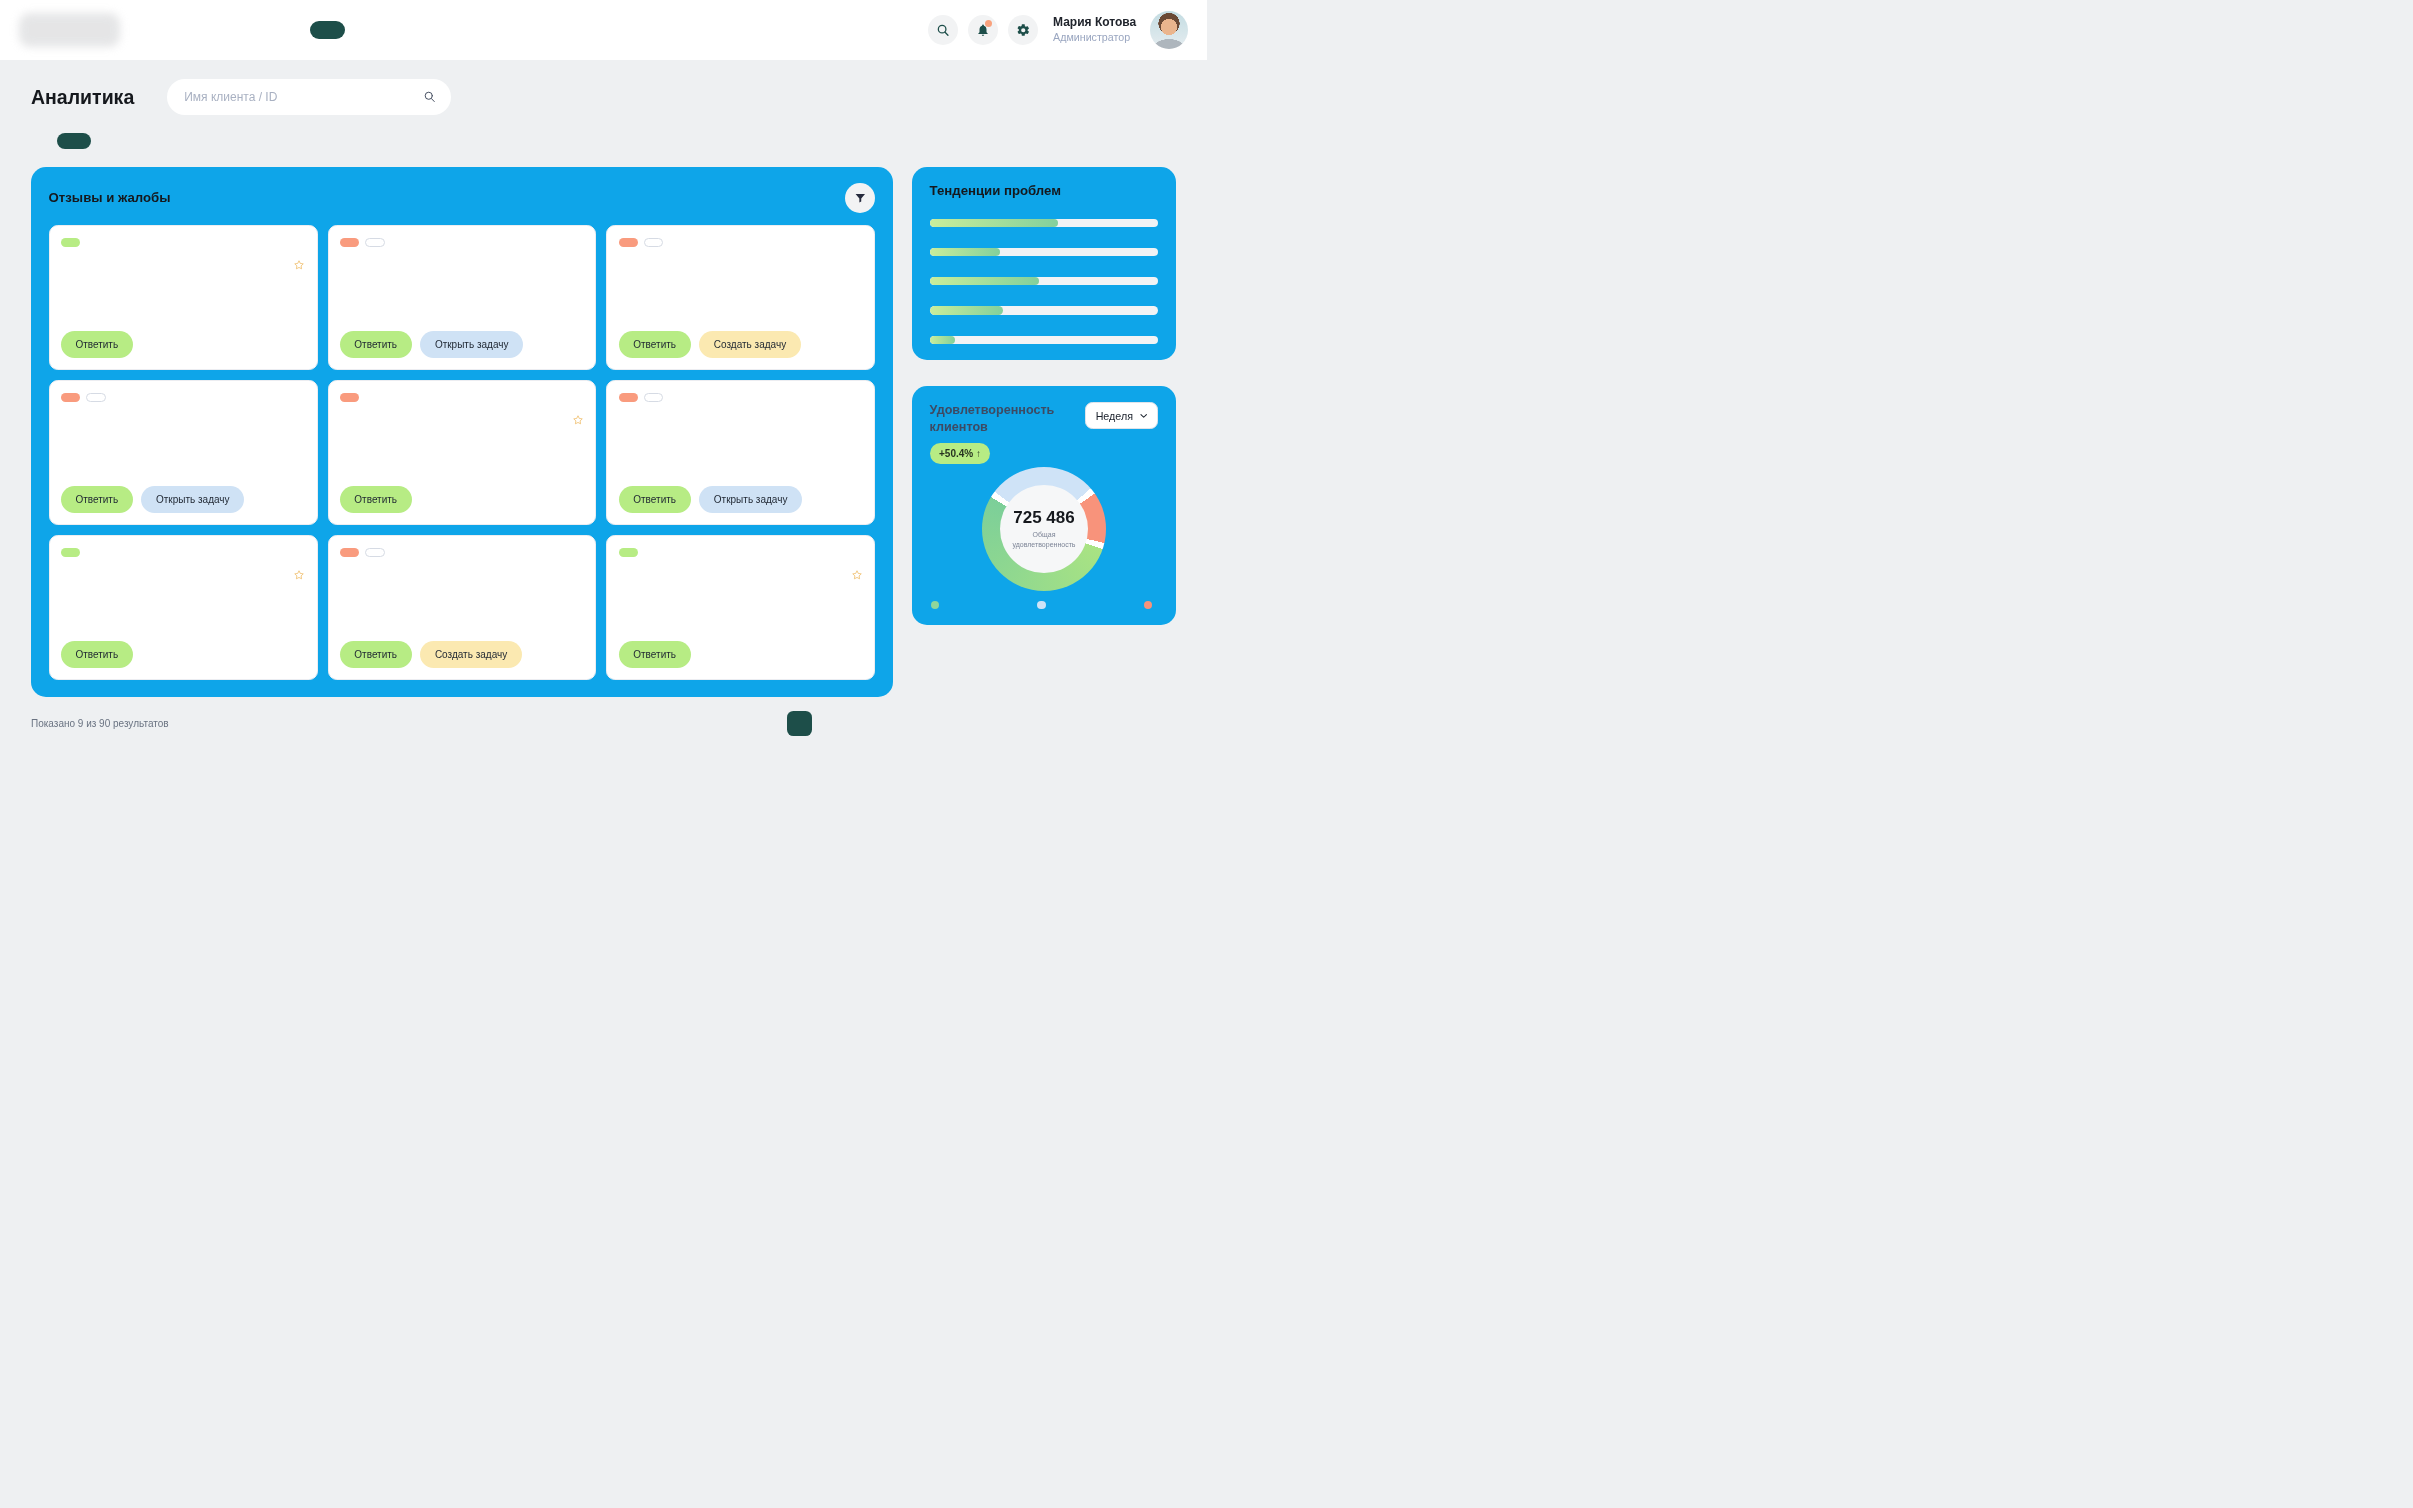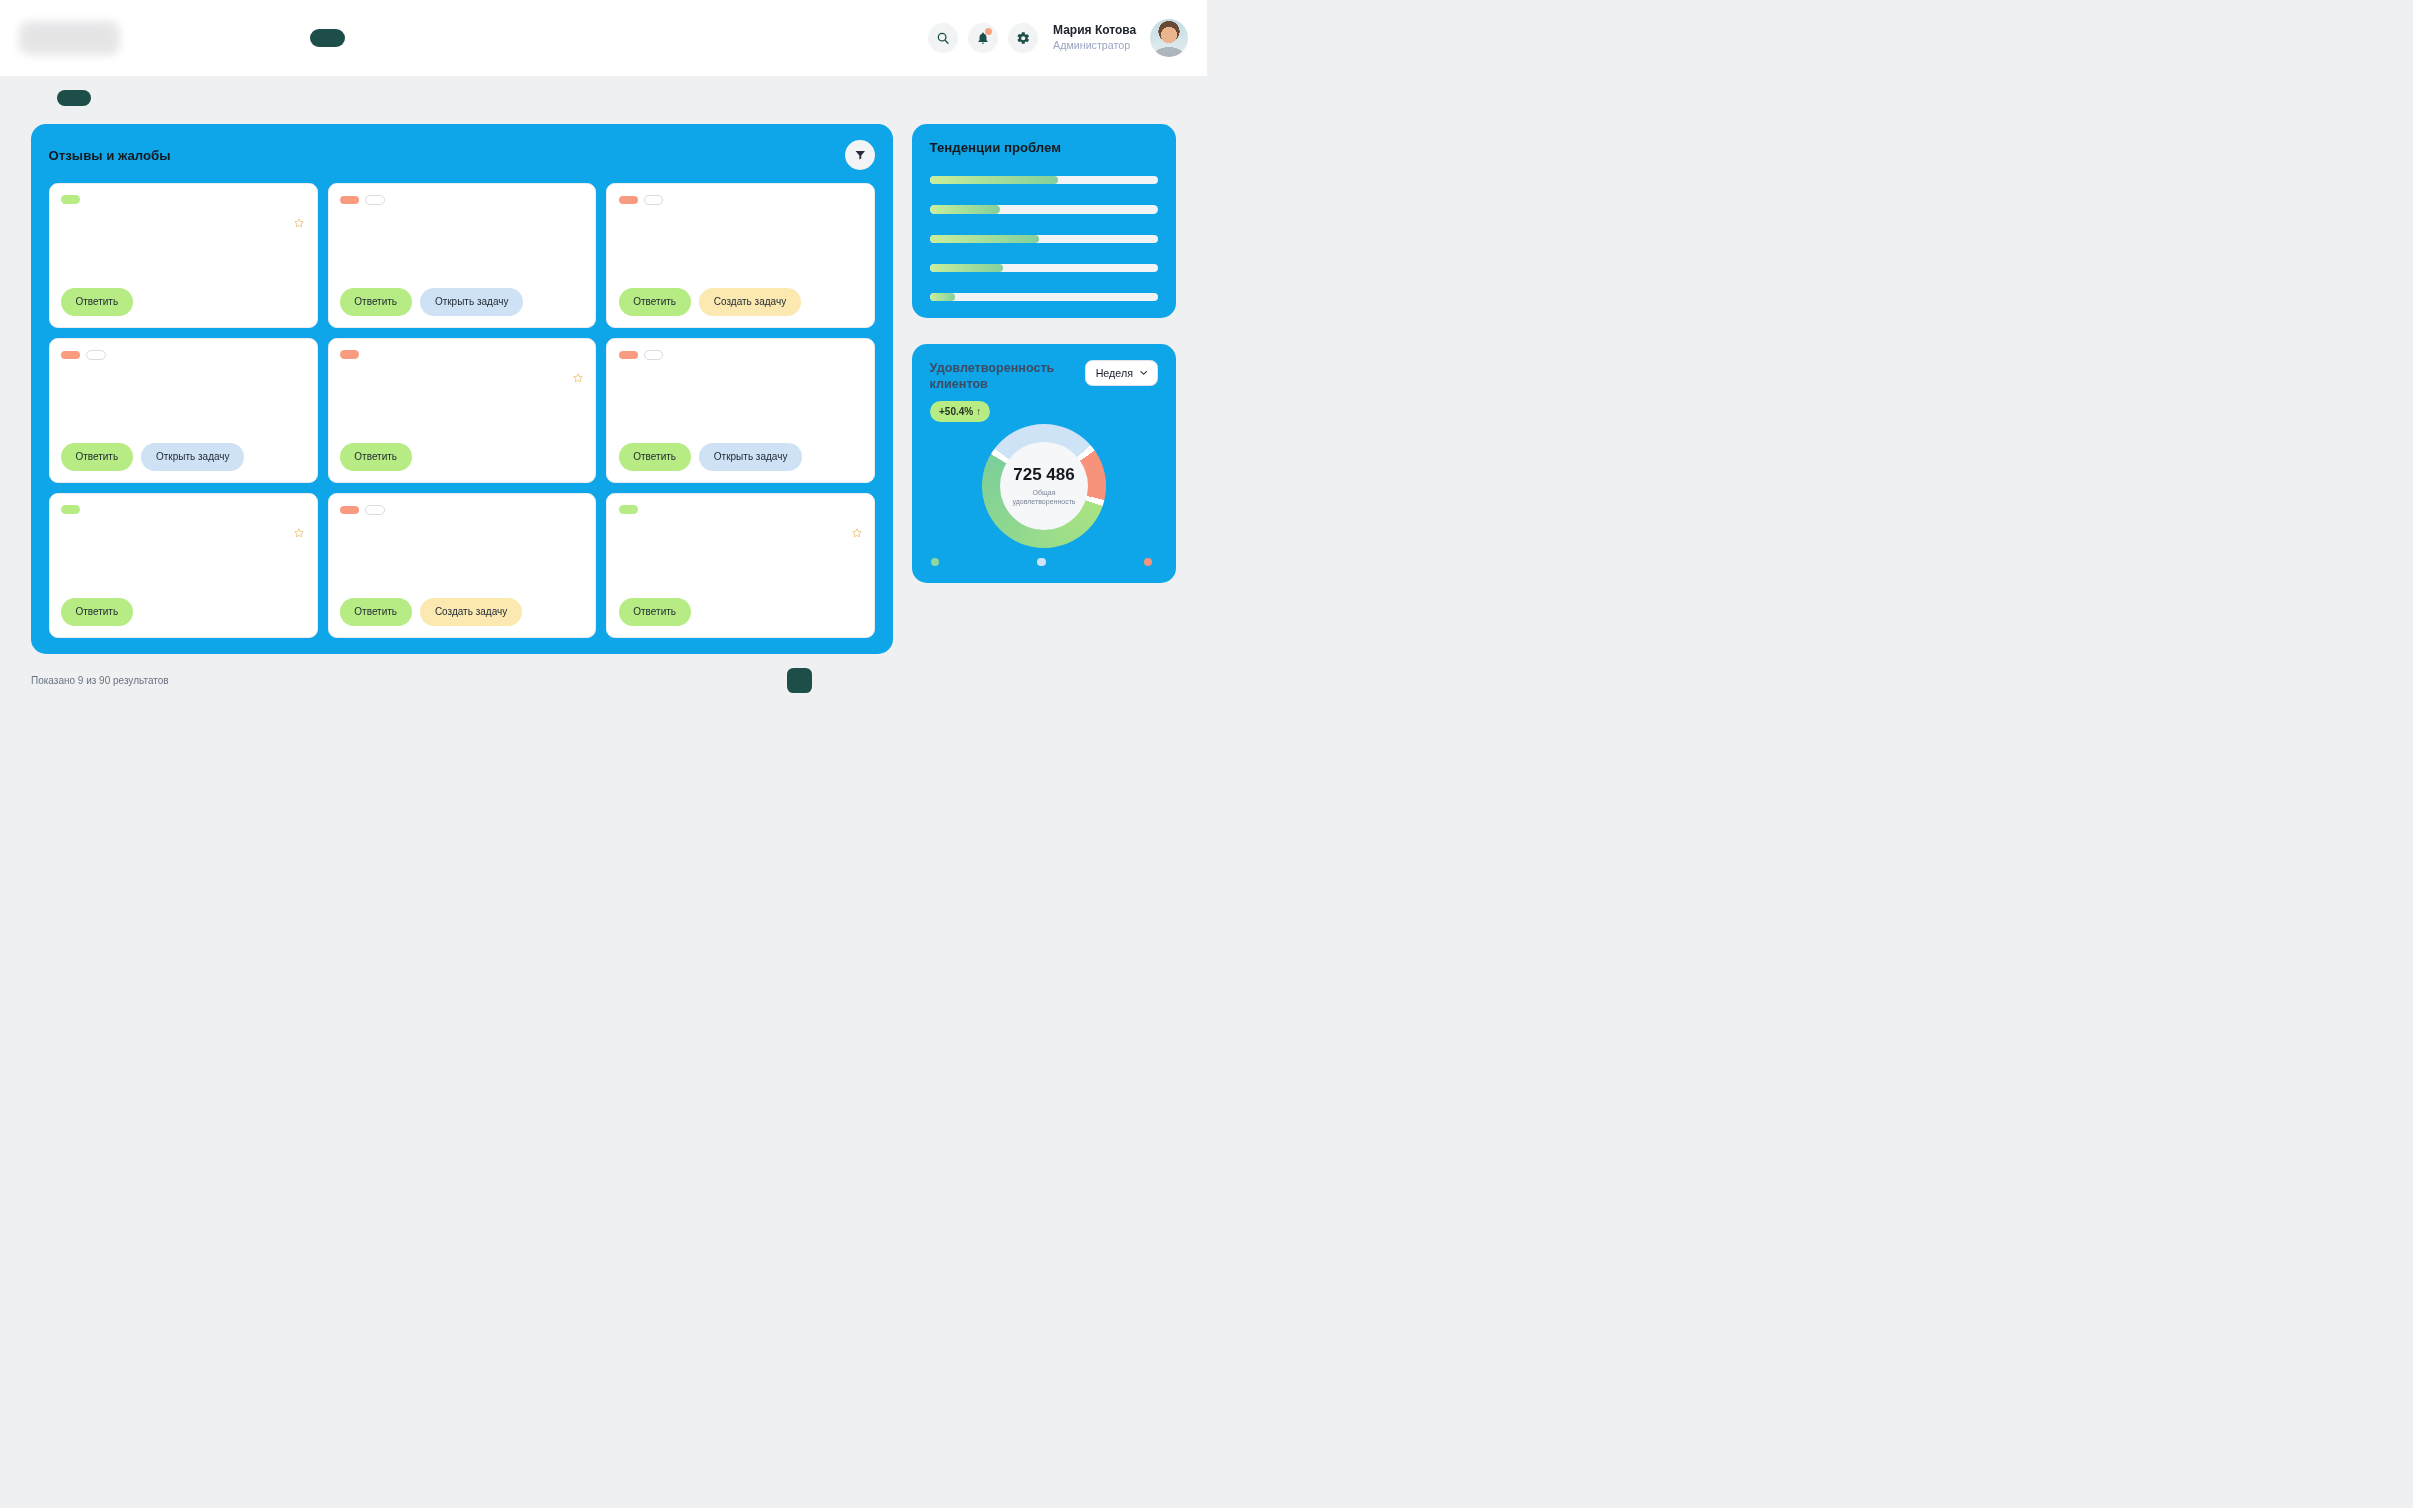--- a/index.html
+++ b/index.html
@@ -2,21 +2,21 @@
 <html lang="ru" style="font-size:10px"><head>
 <meta charset="utf-8">
 <style>
   html,body{margin:0;padding:0}
   body{
     width:1207px;height:754px;overflow:hidden;
     background:#eef0f2;color:#1c222e;
     font-family:"Liberation Sans","DejaVu Sans",sans-serif;
   }
   
-  .header{height:76px;background:#fff;display:flex;align-items:center;padding:0 19px;box-sizing:border-box}
+  .header{height:60px;background:#fff;display:flex;align-items:center;padding:0 19px;box-sizing:border-box}
   .logo{width:101px;height:34px;border-radius:11.3px;background:#d4d5d7;filter:blur(4.4px);opacity:.6;flex:0 0 auto}
   .nav{display:flex;align-items:center;gap:29px;margin-left:74px}
   .nav-item{font-size:12px;color:#98a0b3;cursor:pointer;white-space:nowrap}
   .nav-item.active{background:var(--accent);color:#fff;padding:8.8px 17.6px;border-radius:628px}
   .hdr-right{margin-left:auto;display:flex;align-items:center;gap:10px}
   .icon-btn{width:30px;height:30px;border-radius:50%;background:#f2f3f4;display:flex;align-items:center;justify-content:center;position:relative;border:0;cursor:pointer}
   .icon-btn svg{display:block}
   .bell-dot{position:absolute;top:5px;right:5.7px;width:7px;height:7px;border-radius:50%;background:#f9a27d}
   .user{margin-left:5px;line-height:1.3}
   .user-name{font-size:12px;font-weight:700;color:#20242c}
@@ -132,20 +132,30 @@
     <div class="user">
       <div class="user-name">Мария Котова</div>
       <div class="user-role">Администратор</div>
     </div>
     <div class="avatar"></div>
   </div>
 </header>
 
 <div class="content">
 
+  <div class="title-row">
+    <h1 class="page-title">Аналитика</h1>
+    <div class="search">
+      <input type="text" placeholder="Имя клиента / ID" style="">
+      <svg width="13.2" height="13.2" viewBox="0 0 24 24" fill="none" stroke="#454e60" stroke-width="1.8" stroke-linecap="round">
+          <circle cx="10.5" cy="10.5" r="6.5"></circle>
+          <line x1="15.5" y1="15.8" x2="20.5" y2="21"></line>
+        </svg>
+    </div>
+  </div>
 
   <div class="tabs">
 
   <div class="tab"></div>
       <div class="tab active"></div>
       <div class="tab"></div>
       <div class="tab"></div>
     </div>
 
   <div class="layout">

